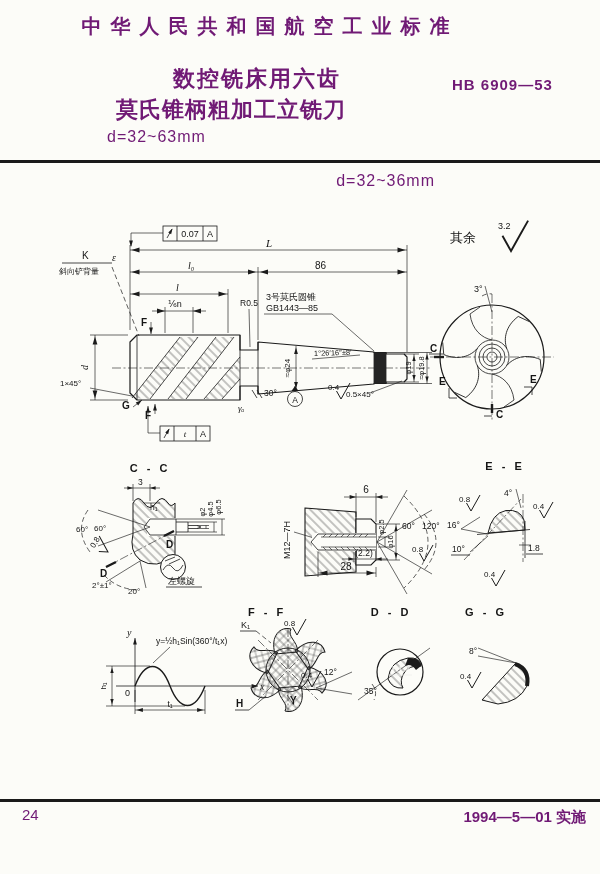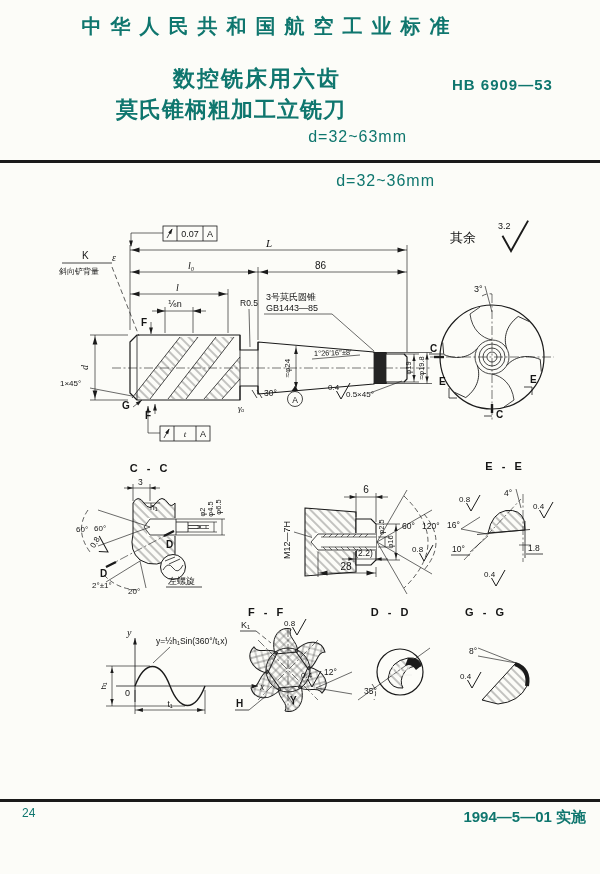--- a/index.html
+++ b/index.html
@@ -1,28 +1,28 @@
 <!DOCTYPE html>
 <html><head>
 <meta charset="utf-8">
 <style>
 *{box-sizing:border-box}
 body{margin:0;background:#9a9a9a}
-.page{position:relative;width:600px;height:874px;margin:0 auto;background:#fcfcf8;color:#0f766e;font-family:"Liberation Sans","DejaVu Sans",sans-serif;overflow:hidden}
+.page{position:relative;width:600px;height:874px;margin:0 auto;background:#fcfcf8;color:#701a75;font-family:"Liberation Sans","DejaVu Sans",sans-serif;overflow:hidden}
 .abs{position:absolute}
 .std-name{top:13px;left:40px;width:460px;text-align:center;font-size:20px;font-weight:bold;letter-spacing:9px;white-space:nowrap}
 .t1{top:64px;left:107px;width:300px;text-align:center;font-size:22px;font-weight:bold;letter-spacing:2px;white-space:nowrap}
 .t2{top:95px;left:81px;width:300px;text-align:center;font-size:22px;font-weight:bold;letter-spacing:1px;white-space:nowrap}
-.drange{top:128px;left:107px;width:300px;text-align:right;font-size:16px;letter-spacing:1px}
+.drange{top:128px;left:107px;width:300px;text-align:left;font-size:16px;letter-spacing:1px}
 .code{top:76px;left:452px;font-size:15px;font-weight:bold;letter-spacing:1px;white-space:nowrap}
 .rule{left:0;width:600px;height:3px;background:#1a1a1a}
 .size-label{top:172px;left:135px;width:300px;text-align:right;font-size:16px;letter-spacing:1px}
 .footL{top:808px;left:12px;font-size:15px;font-weight:bold;white-space:nowrap}
 .footR{top:808px;right:14px;font-size:15px;font-weight:bold;white-space:nowrap}
-.pnum{top:806px;left:22px;font-size:12px}
+.pnum{top:806px;left:22px;font-size:15px}
 svg{position:absolute;left:0;top:0}
 svg text{fill:#151515}
 .ol{fill:none;stroke:#1b1b1b;stroke-width:1.2;stroke-linejoin:round}
 .tn{fill:none;stroke:#1b1b1b;stroke-width:0.8}
 .dm{fill:none;stroke:#1b1b1b;stroke-width:0.65}
 .cl{fill:none;stroke:#1b1b1b;stroke-width:0.6;stroke-dasharray:9 2.5 2 2.5}
 .dsh{fill:none;stroke:#1b1b1b;stroke-width:0.7;stroke-dasharray:5 3}
 .thk{fill:none;stroke:#1b1b1b;stroke-width:2.4}
 .f7{font-size:7.5px}.f8{font-size:8px}.f85{font-size:8.5px}.f9{font-size:9px}.f10{font-size:10px}.f11{font-size:11px}.f13{font-size:13px}
 .it{font-style:italic;font-family:"Liberation Serif","DejaVu Serif",serif}

